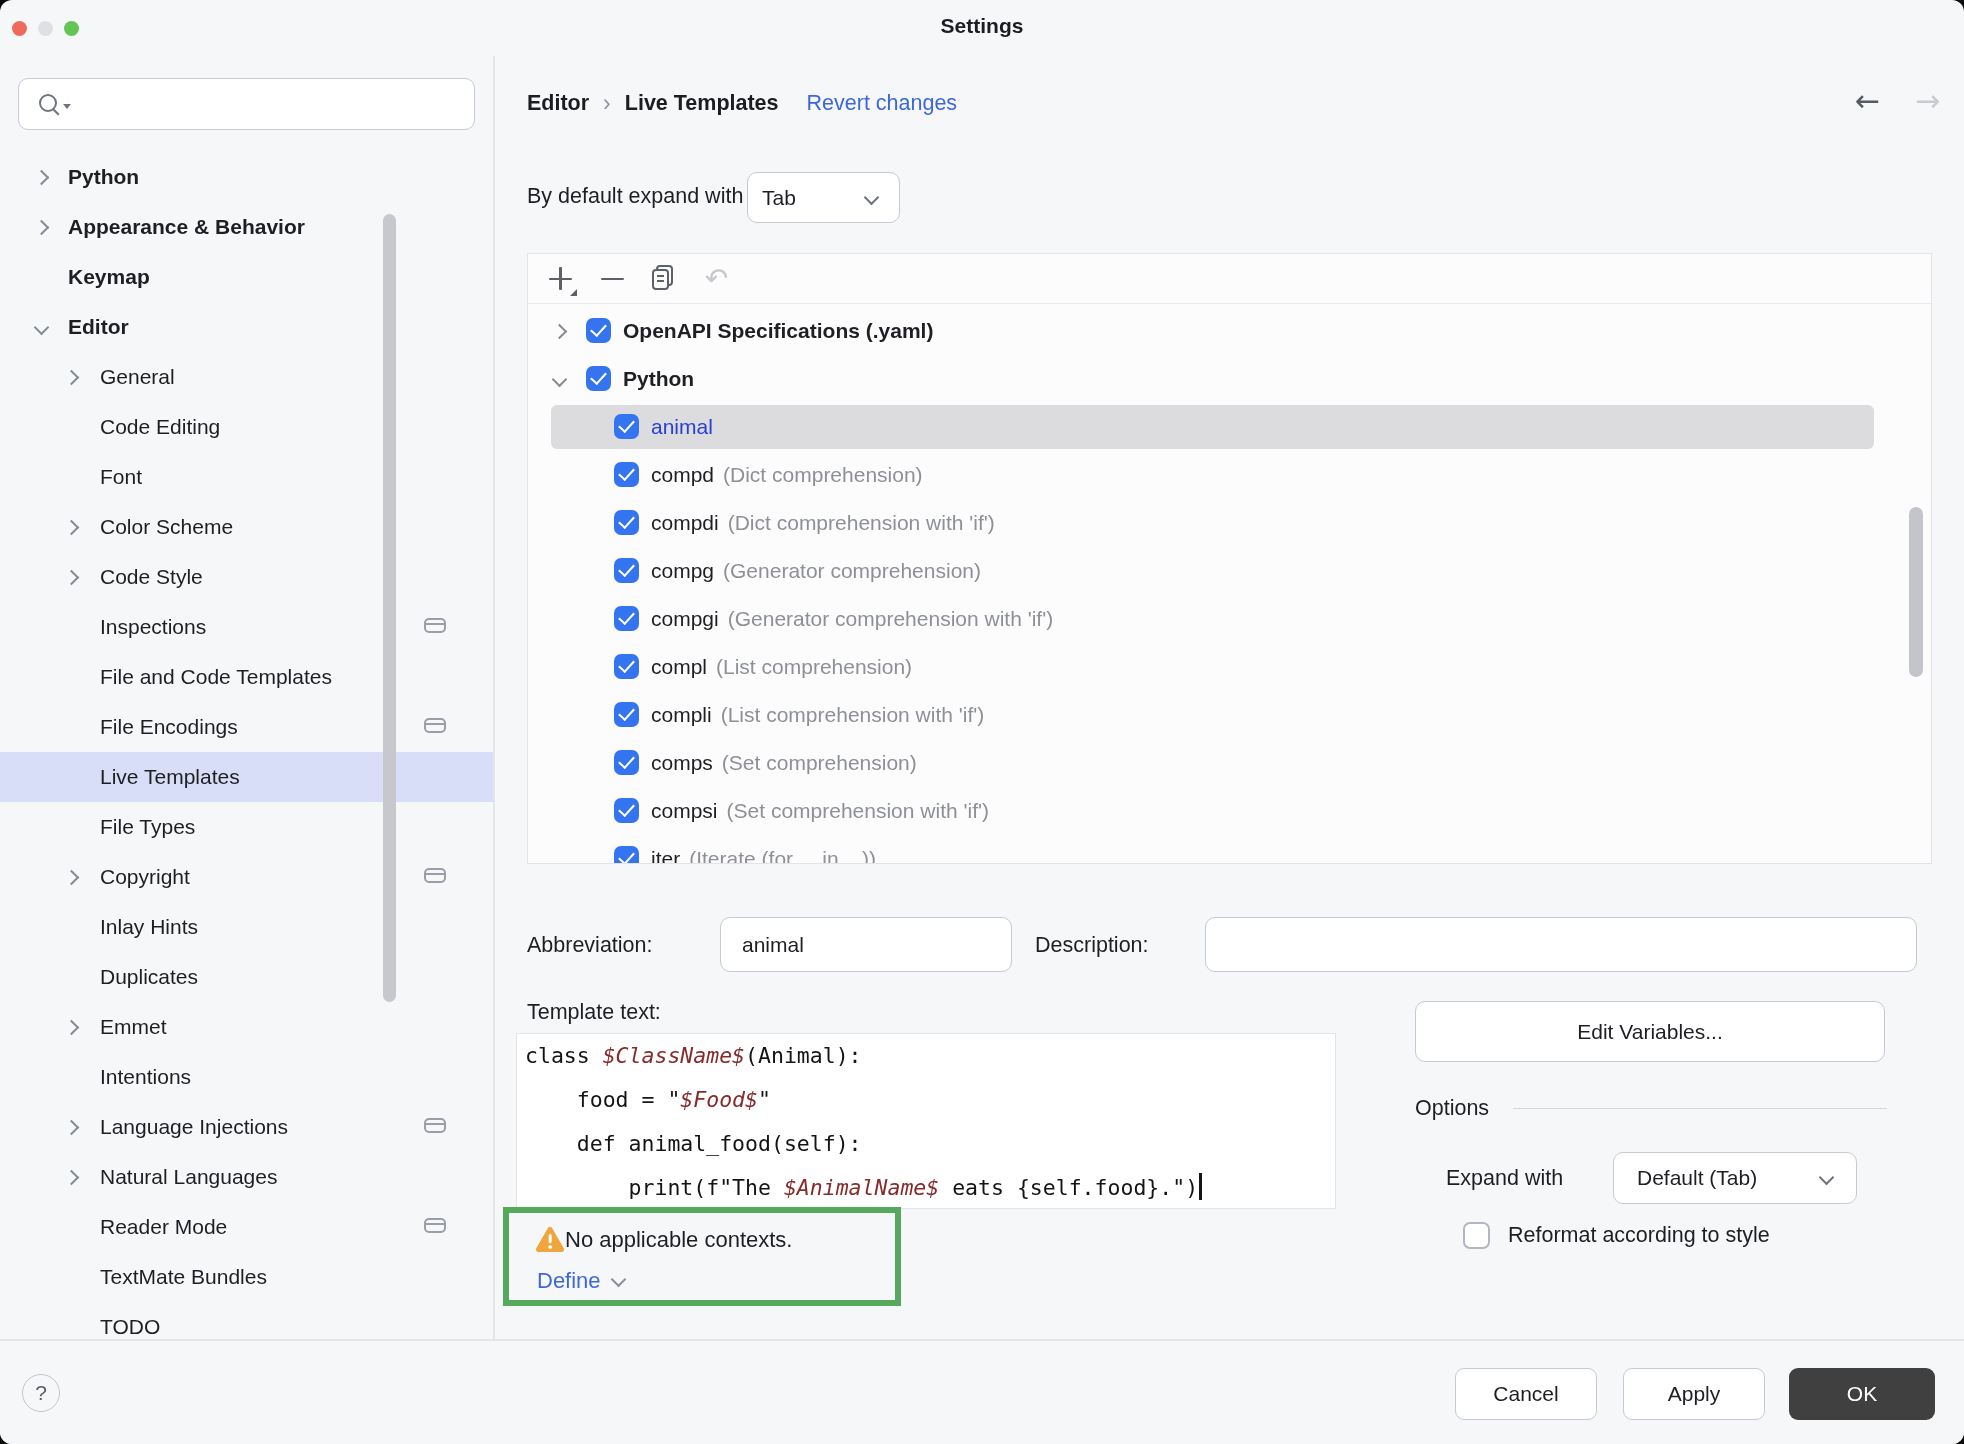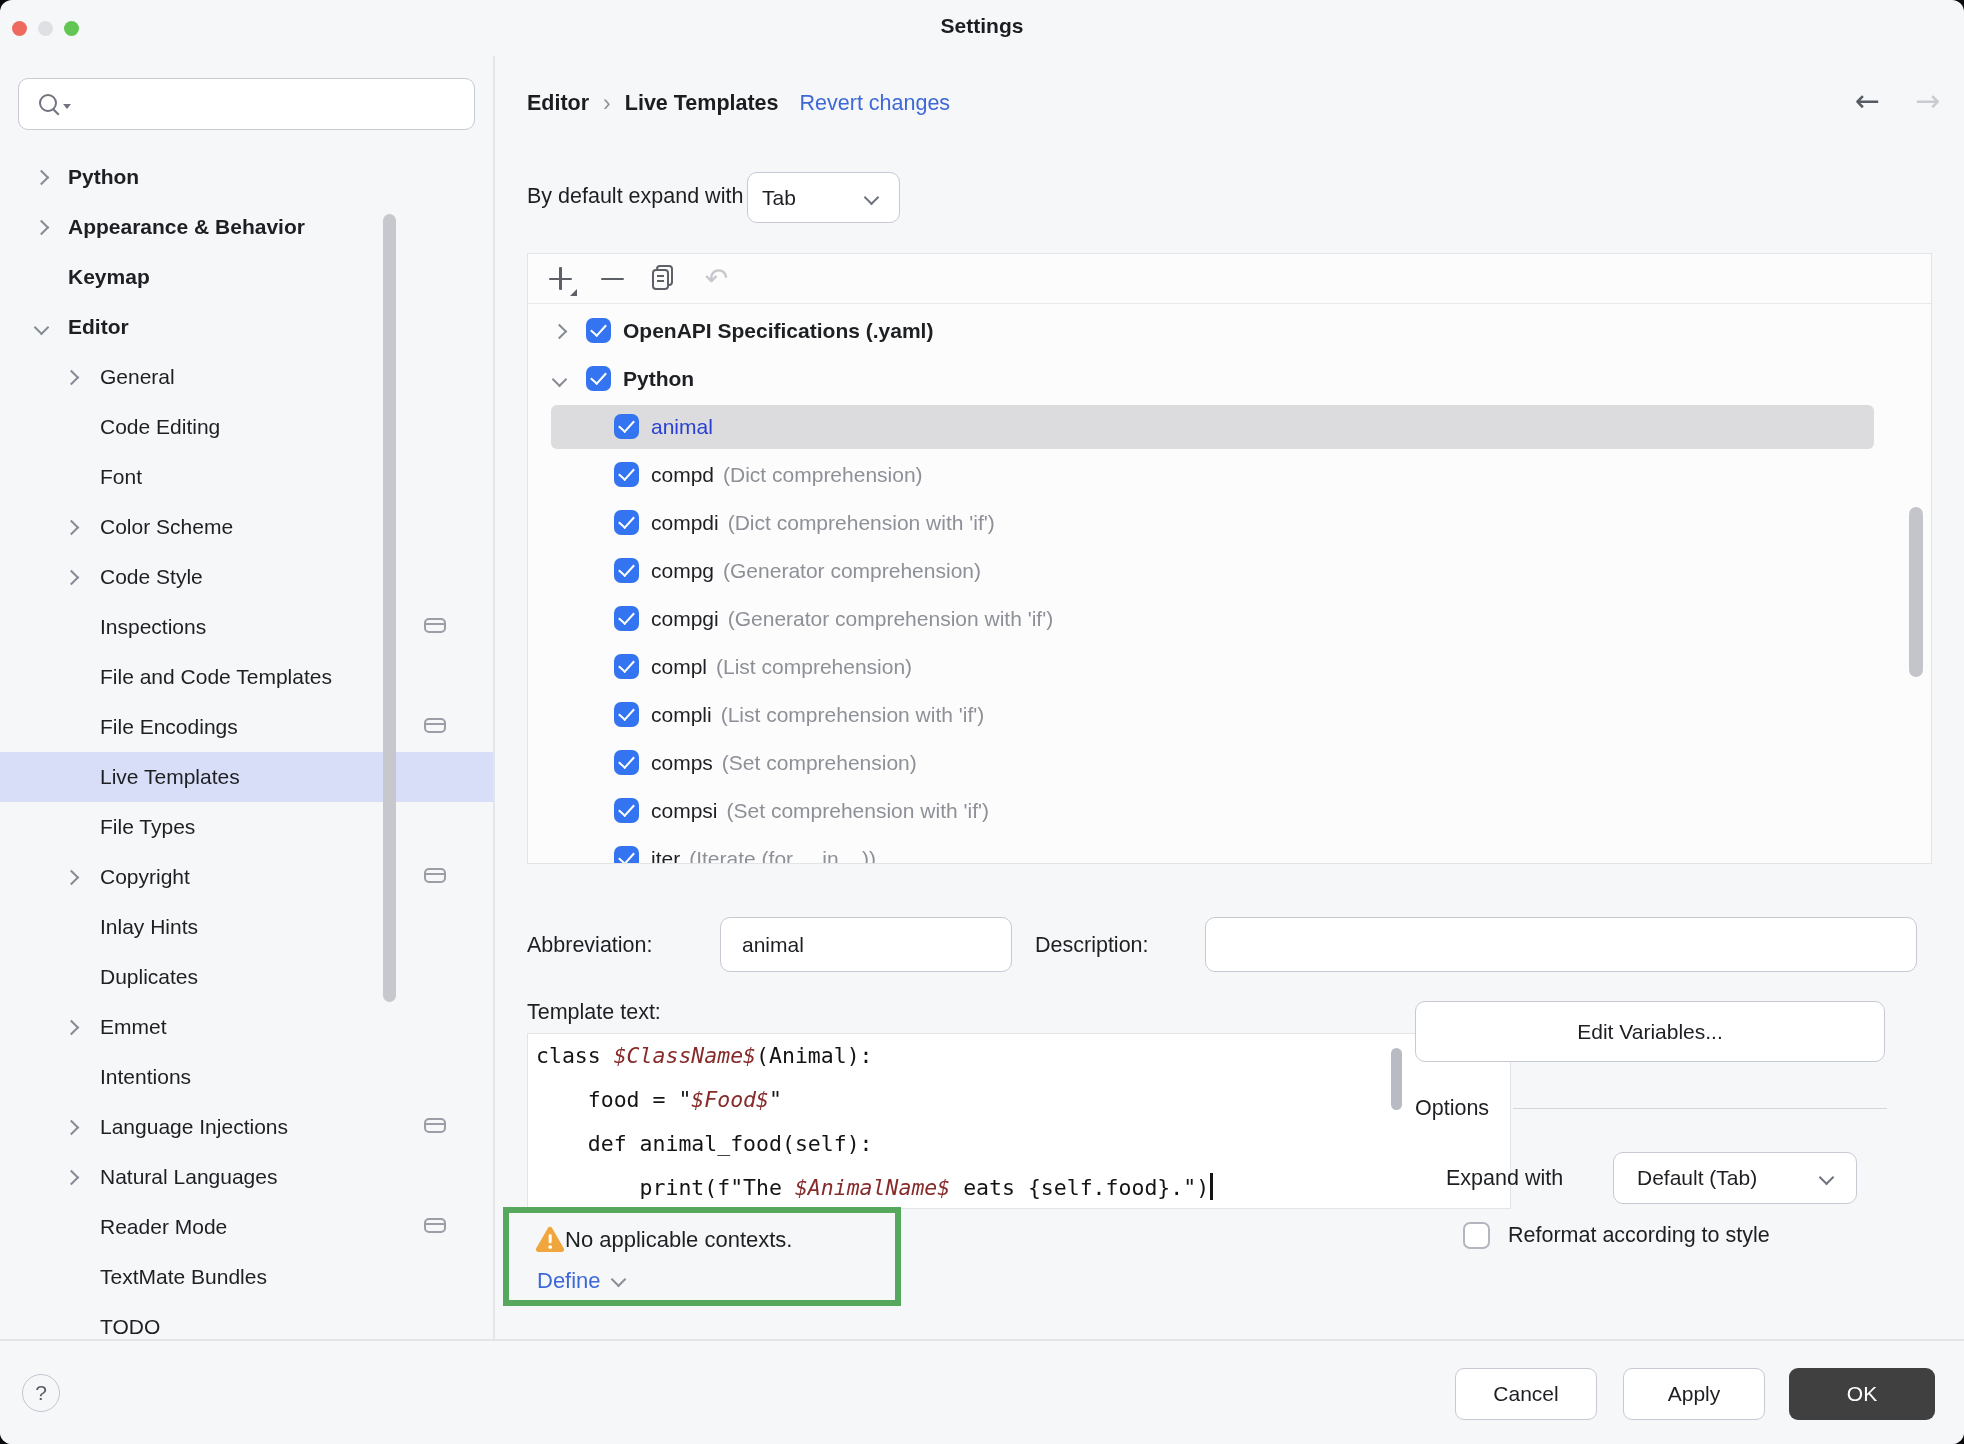--- a/index.html
+++ b/index.html
@@ -47,21 +47,21 @@
   .btn{position:absolute;display:flex;align-items:center;justify-content:center;font-size:21px;border-radius:9px;box-sizing:border-box}
   .btn.ghost{background:#fff;border:1.5px solid #c7cad3;color:#1d1f23}
   .btn.primary{background:#404040;color:#fff;border:none}
 
   
   .content{position:absolute;left:495px;top:56px;right:0;bottom:103px}
   .crumbrow{position:absolute;left:32px;top:33px;height:28px;display:flex;align-items:center;font-size:21.5px}
   .crumb{font-weight:bold;color:#1b1d20}
   .crumb-sep{color:#9094a0;margin:0 14px;font-size:23px}
   .link{color:#3e68d8}
-  .revert{margin-left:21px;font-size:21.5px}
+  .revert{margin-left:28px;font-size:21.5px}
   .nav-arrow{position:absolute;top:30px;font-size:30px;font-family:"DejaVu Sans",sans-serif;line-height:30px}
   .nav-back{left:1360px;color:#565a63}
   .nav-fwd{left:1420px;color:#c9cbd2}
   .expand-label{position:absolute;left:32px;top:128px;font-size:21.5px}
   .expand-select{left:252px;top:116px;width:153px;height:51px;padding-left:14px}
   .expand-select .chev{right:22px;top:19px}
 
   
   .list-panel{position:absolute;left:32px;top:197px;width:1405px;height:611px;background:#fcfcfd;border:1px solid #e2e4e8;box-sizing:border-box}
   .toolbar{position:absolute;left:0;right:0;top:0;height:49px;border-bottom:1px solid #e8e9ed;display:flex;align-items:center;padding-left:13px;gap:13px}
@@ -88,21 +88,21 @@
   .list-scroll{position:absolute;left:1381px;top:253px;width:14px;height:170px;border-radius:7px;background:#c3c5cb}
 
   
   .abbr-label{position:absolute;left:32px;top:877px;font-size:21.5px}
   .abbr-input{left:225px;top:861px;width:292px;height:55px}
   .desc-label{position:absolute;left:540px;top:877px;font-size:21.5px}
   .desc-input{left:710px;top:861px;width:712px;height:55px}
 
   
   .tt-label{position:absolute;left:32px;top:944px;font-size:21.5px}
-  .codebox{position:absolute;left:32px;top:977px;width:984px;height:176px;background:#fff;border:1px solid #e2e4e8;box-sizing:border-box;overflow:hidden}
+  .codebox{position:absolute;left:21px;top:977px;width:820px;height:176px;background:#fff;border:1px solid #e2e4e8;box-sizing:border-box;overflow:hidden}
   .cline{height:44px;line-height:44px;padding-left:8px;font-family:"DejaVu Sans Mono","Liberation Mono",monospace;font-size:21.5px;white-space:pre;color:#141414}
   .cvar{color:#862a2a;font-style:italic}
   .caret{display:inline-block;width:2.5px;height:27px;background:#141414;vertical-align:-5px;margin-left:1px}
   .code-scroll{position:absolute;left:863px;top:14px;width:11px;height:62px;border-radius:6px;background:#b9bbc2}
 
   
   .warnbox{position:absolute;left:8px;top:1151px;width:398px;height:99px;border:6px solid #56a85c;box-sizing:border-box;background:#f6f7f9}
   .warn-line1{position:absolute;left:26px;top:13px;display:flex;align-items:flex-end;font-size:22px}
   .warn-line2{position:absolute;left:28px;top:55px;display:flex;align-items:center;gap:12px;font-size:22px}
   .warn-line2 .chev{border-color:#8b8e97;margin-top:-4px}

